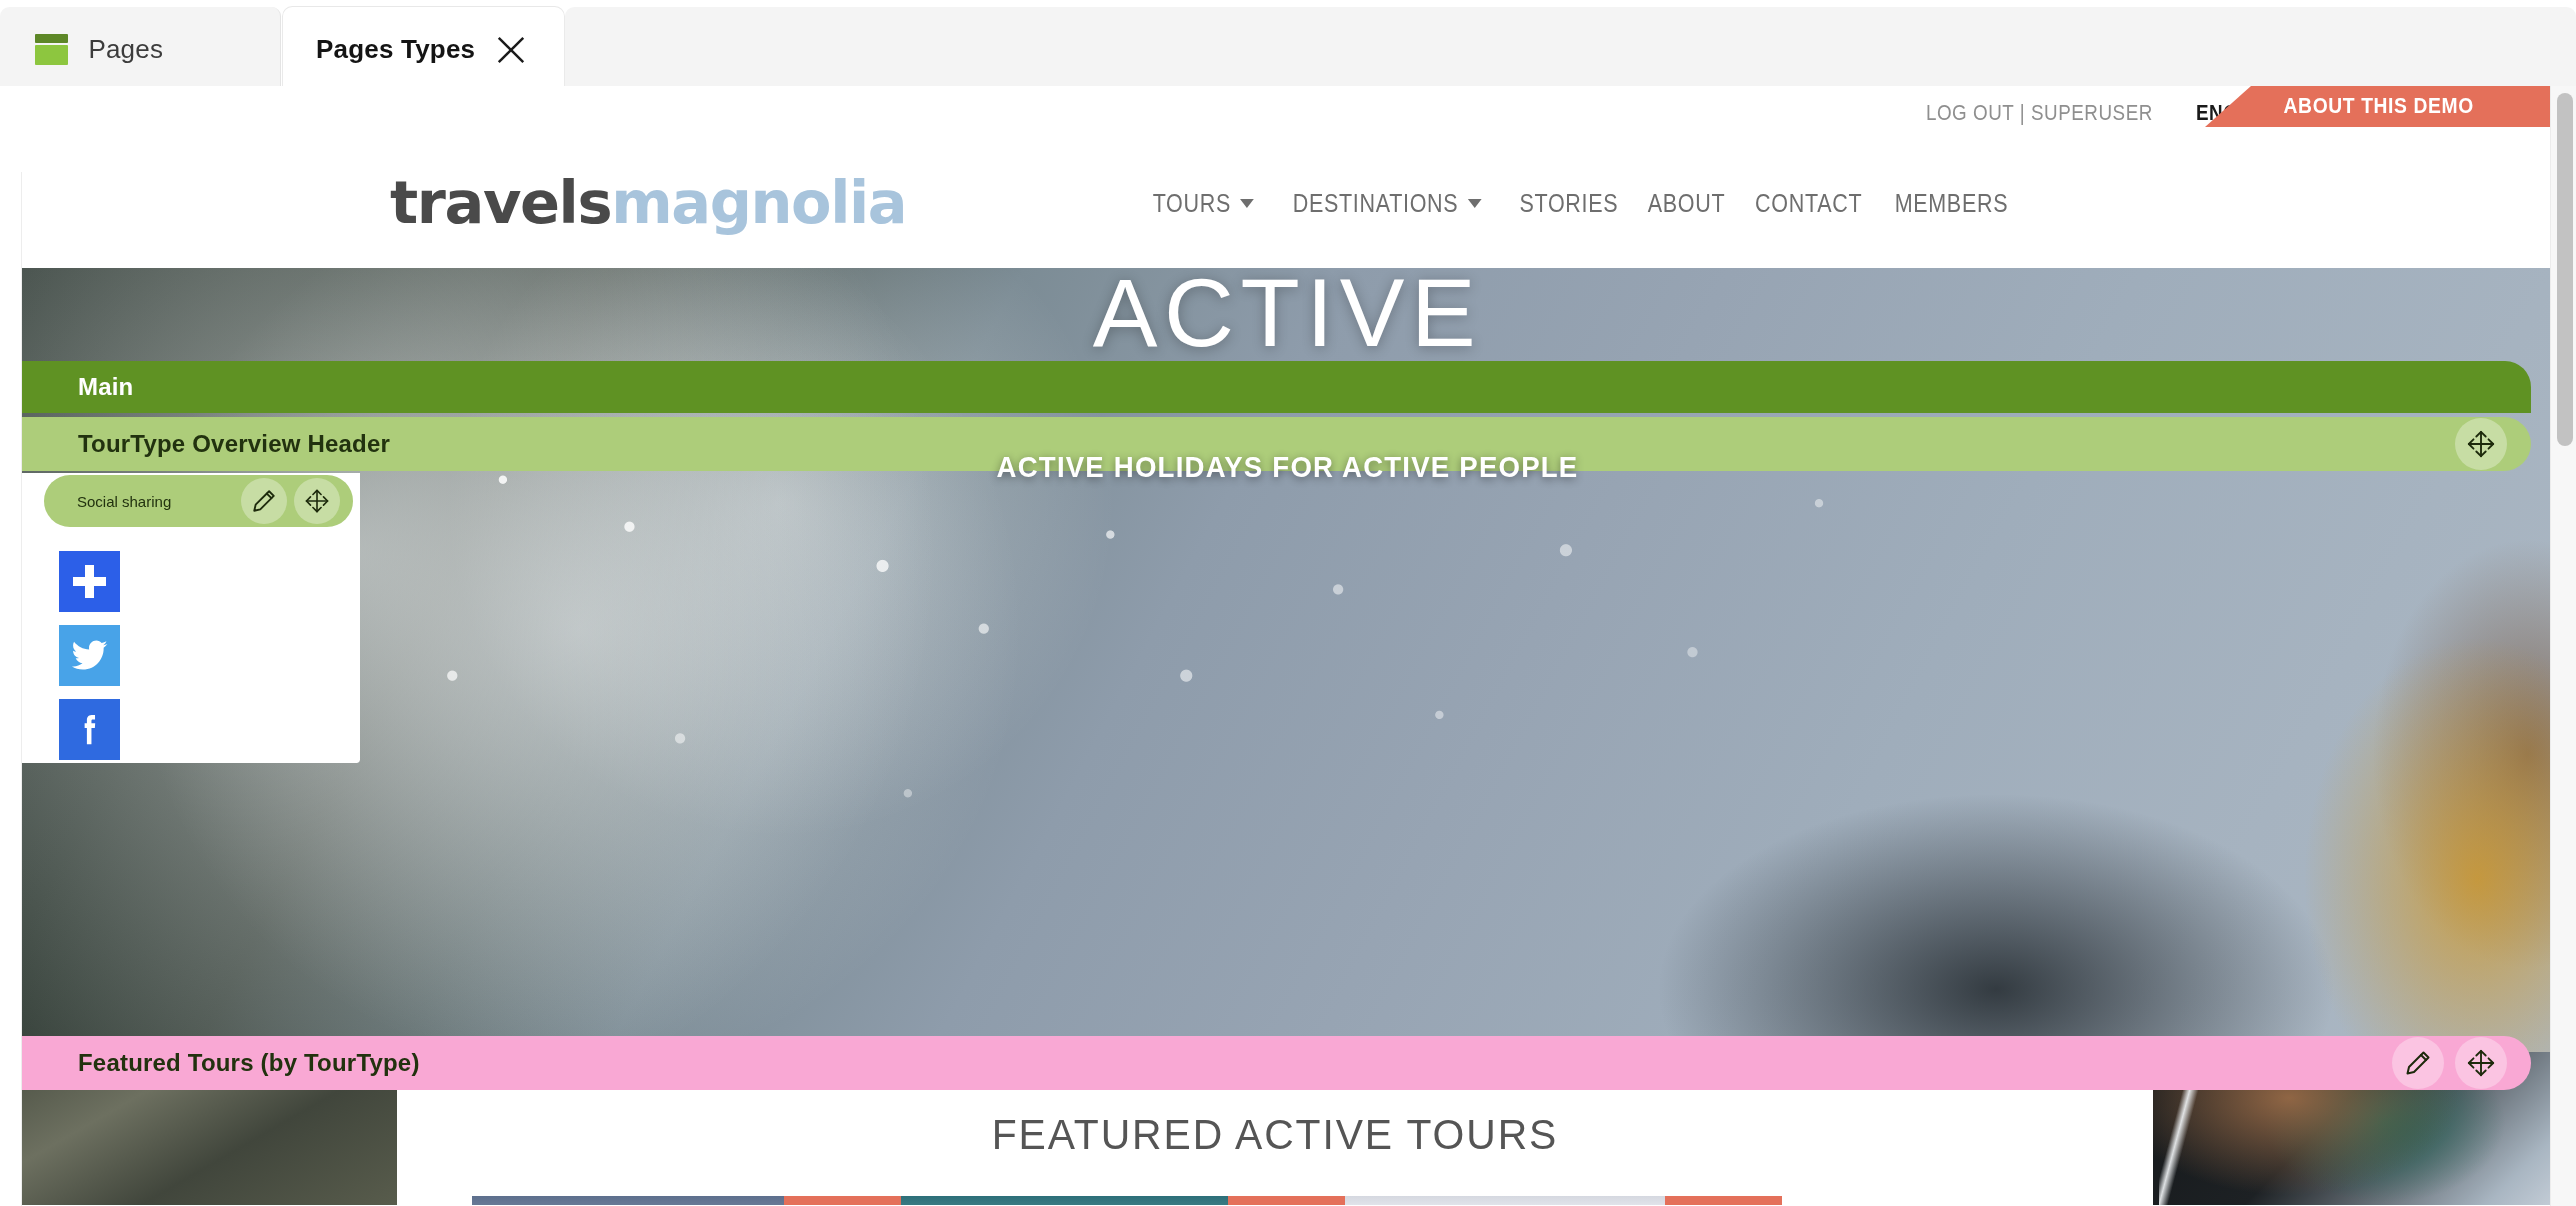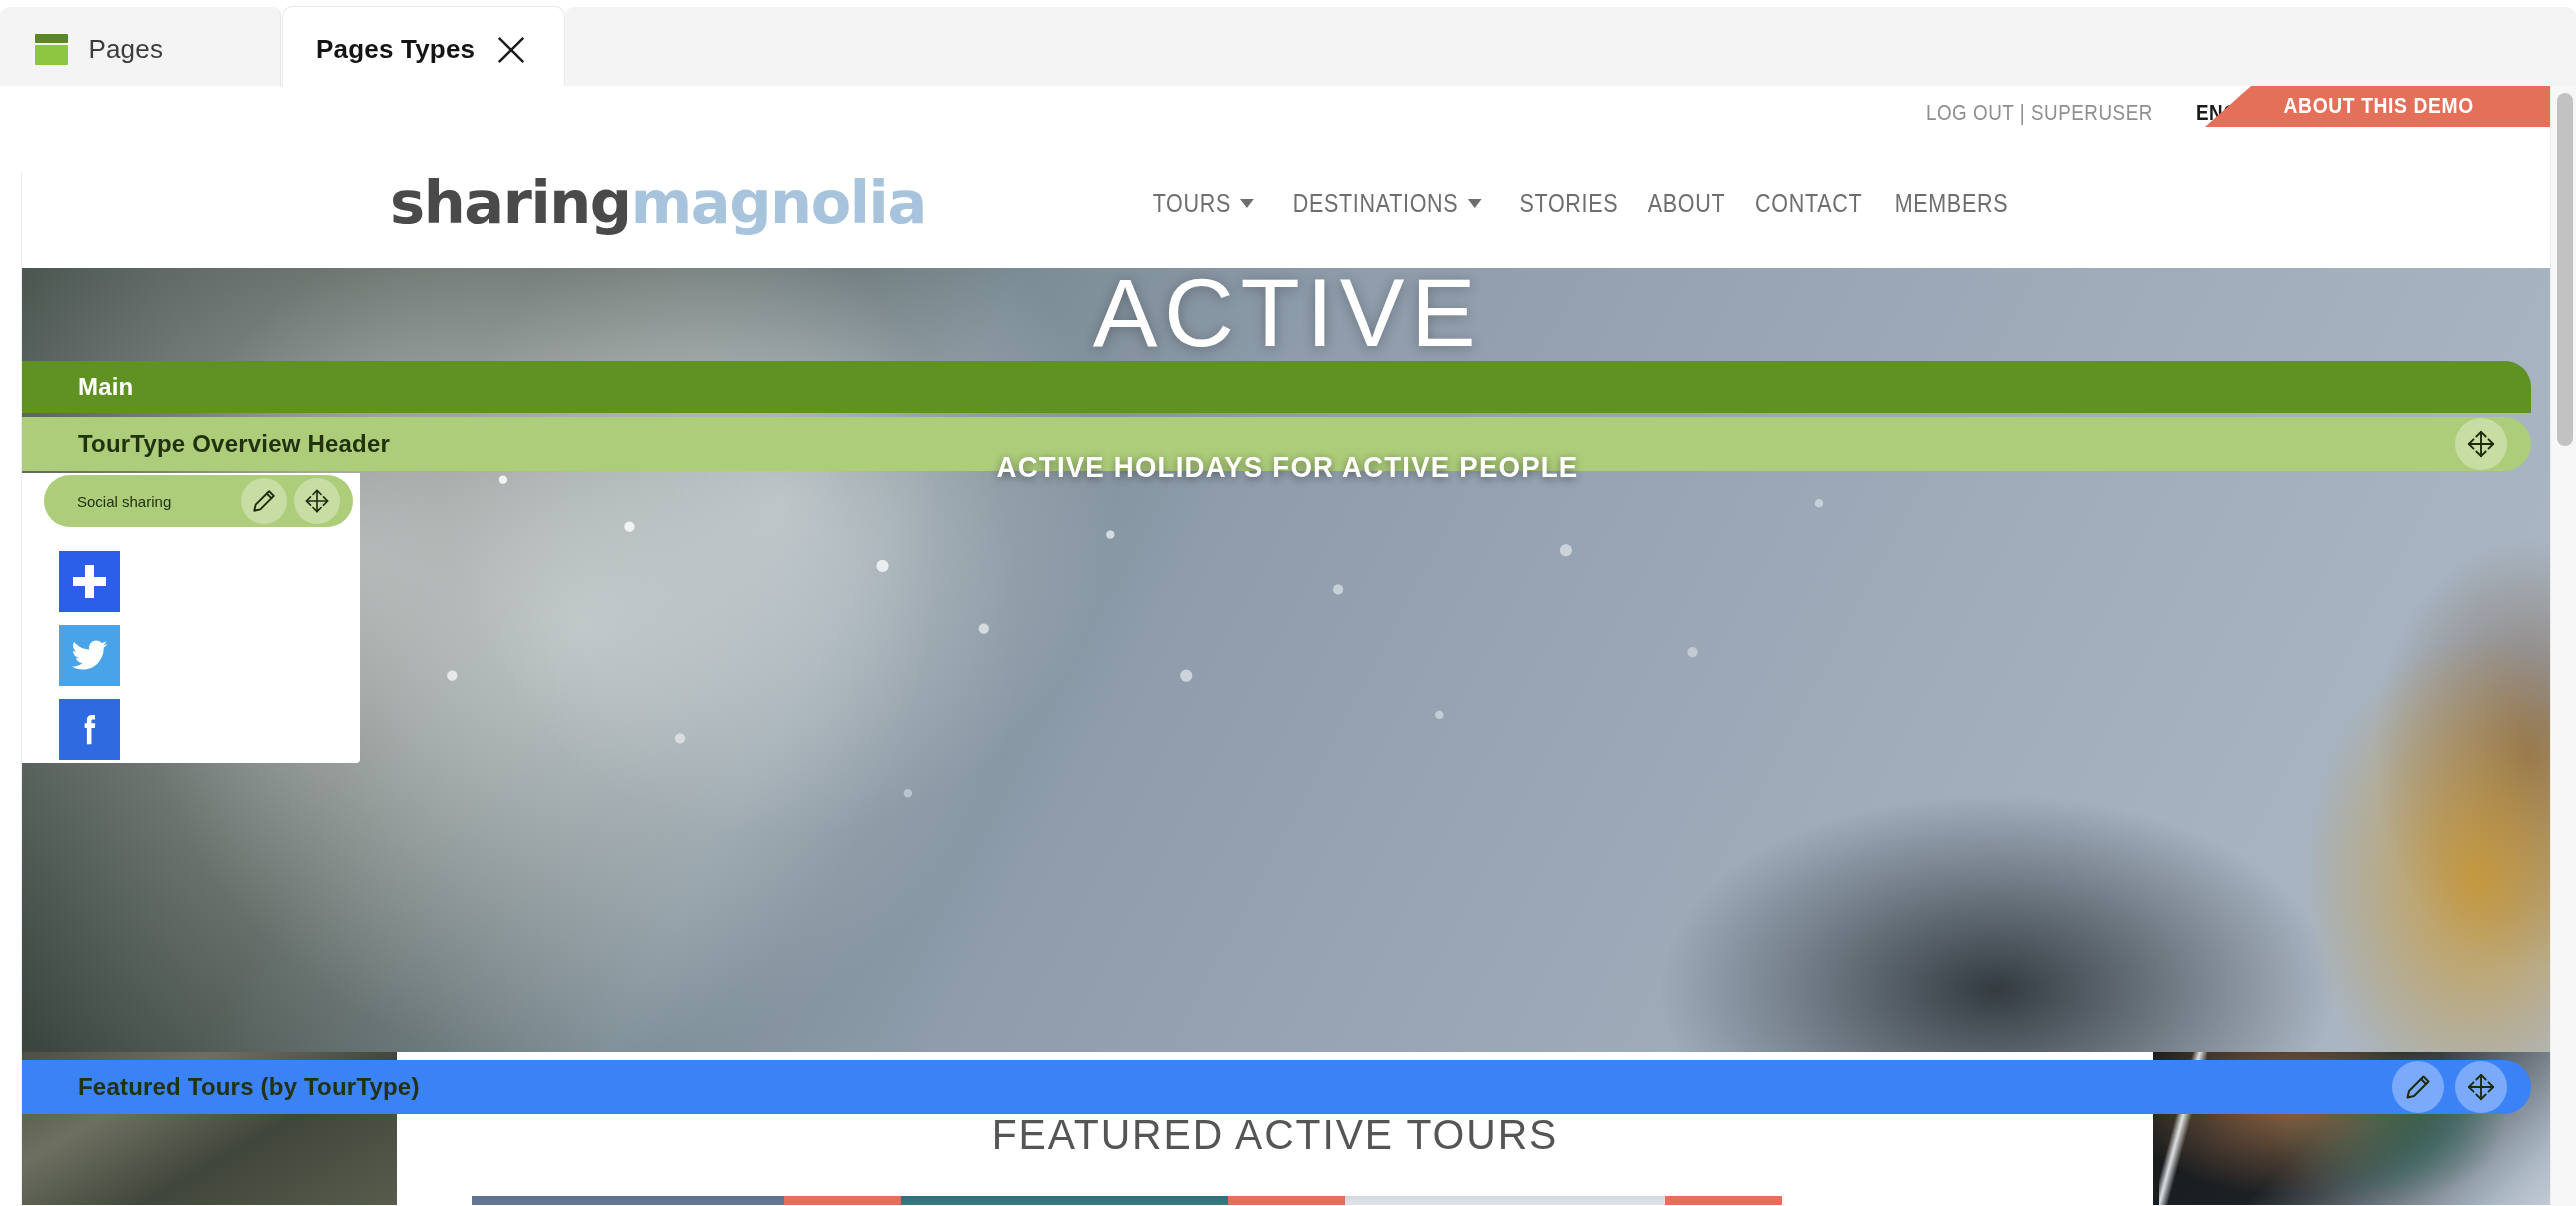--- a/index.html
+++ b/index.html
@@ -362,23 +362,22 @@
   }
   .si-addthis { background: #2c5fe8; }
   .si-twitter { background: #48a3e8; }
   .si-facebook { background: #2f6ae0; }
   .si-addthis .plus-h { position: absolute; width: 33px; height: 9.3px; background:#fff; }
   .si-addthis .plus-v { position: absolute; width: 9.3px; height: 33px; background:#fff; }
 
   
   #ed-comp-featured {
     left: 22px; top: 950px; width: 2509px; height: 54px;
-    background: #3b82f6;
+    background: #f9a8d4;
     border-radius: 0 28px 28px 0;
-    margin-top: 24px;
   }
   #ed-comp-featured .ed-label { color: #22320f; padding-left: 56px; }
 
   
   #page-scrollbar {
     position: absolute; right: 0; top: 86px;
     width: 26px; height: 1120px;
     background: #f7f7f7;
     border-left: 0.9px solid #ececec;
   }
@@ -431,21 +430,21 @@
         <span class="sep">|</span>
         <span class="off">GERMAN</span>
       </div>
       <div id="about-demo-ribbon">
         <span>ABOUT THIS DEMO</span>
       </div>
     </div>
 
     <div id="site-header">
       <div id="brand-logo">
-        <span class="mg">sharing</span><span class="tv">magnolia</span>
+        <span class="mg">travels</span><span class="tv">magnolia</span>
       </div>
 
       <nav id="main-nav">
         <div class="nav-item">
           <span>TOURS</span>
           <span class="nav-caret"></span>
         </div>
         <div class="nav-item">
           <span>DESTINATIONS</span>
           <span class="nav-caret"></span>

